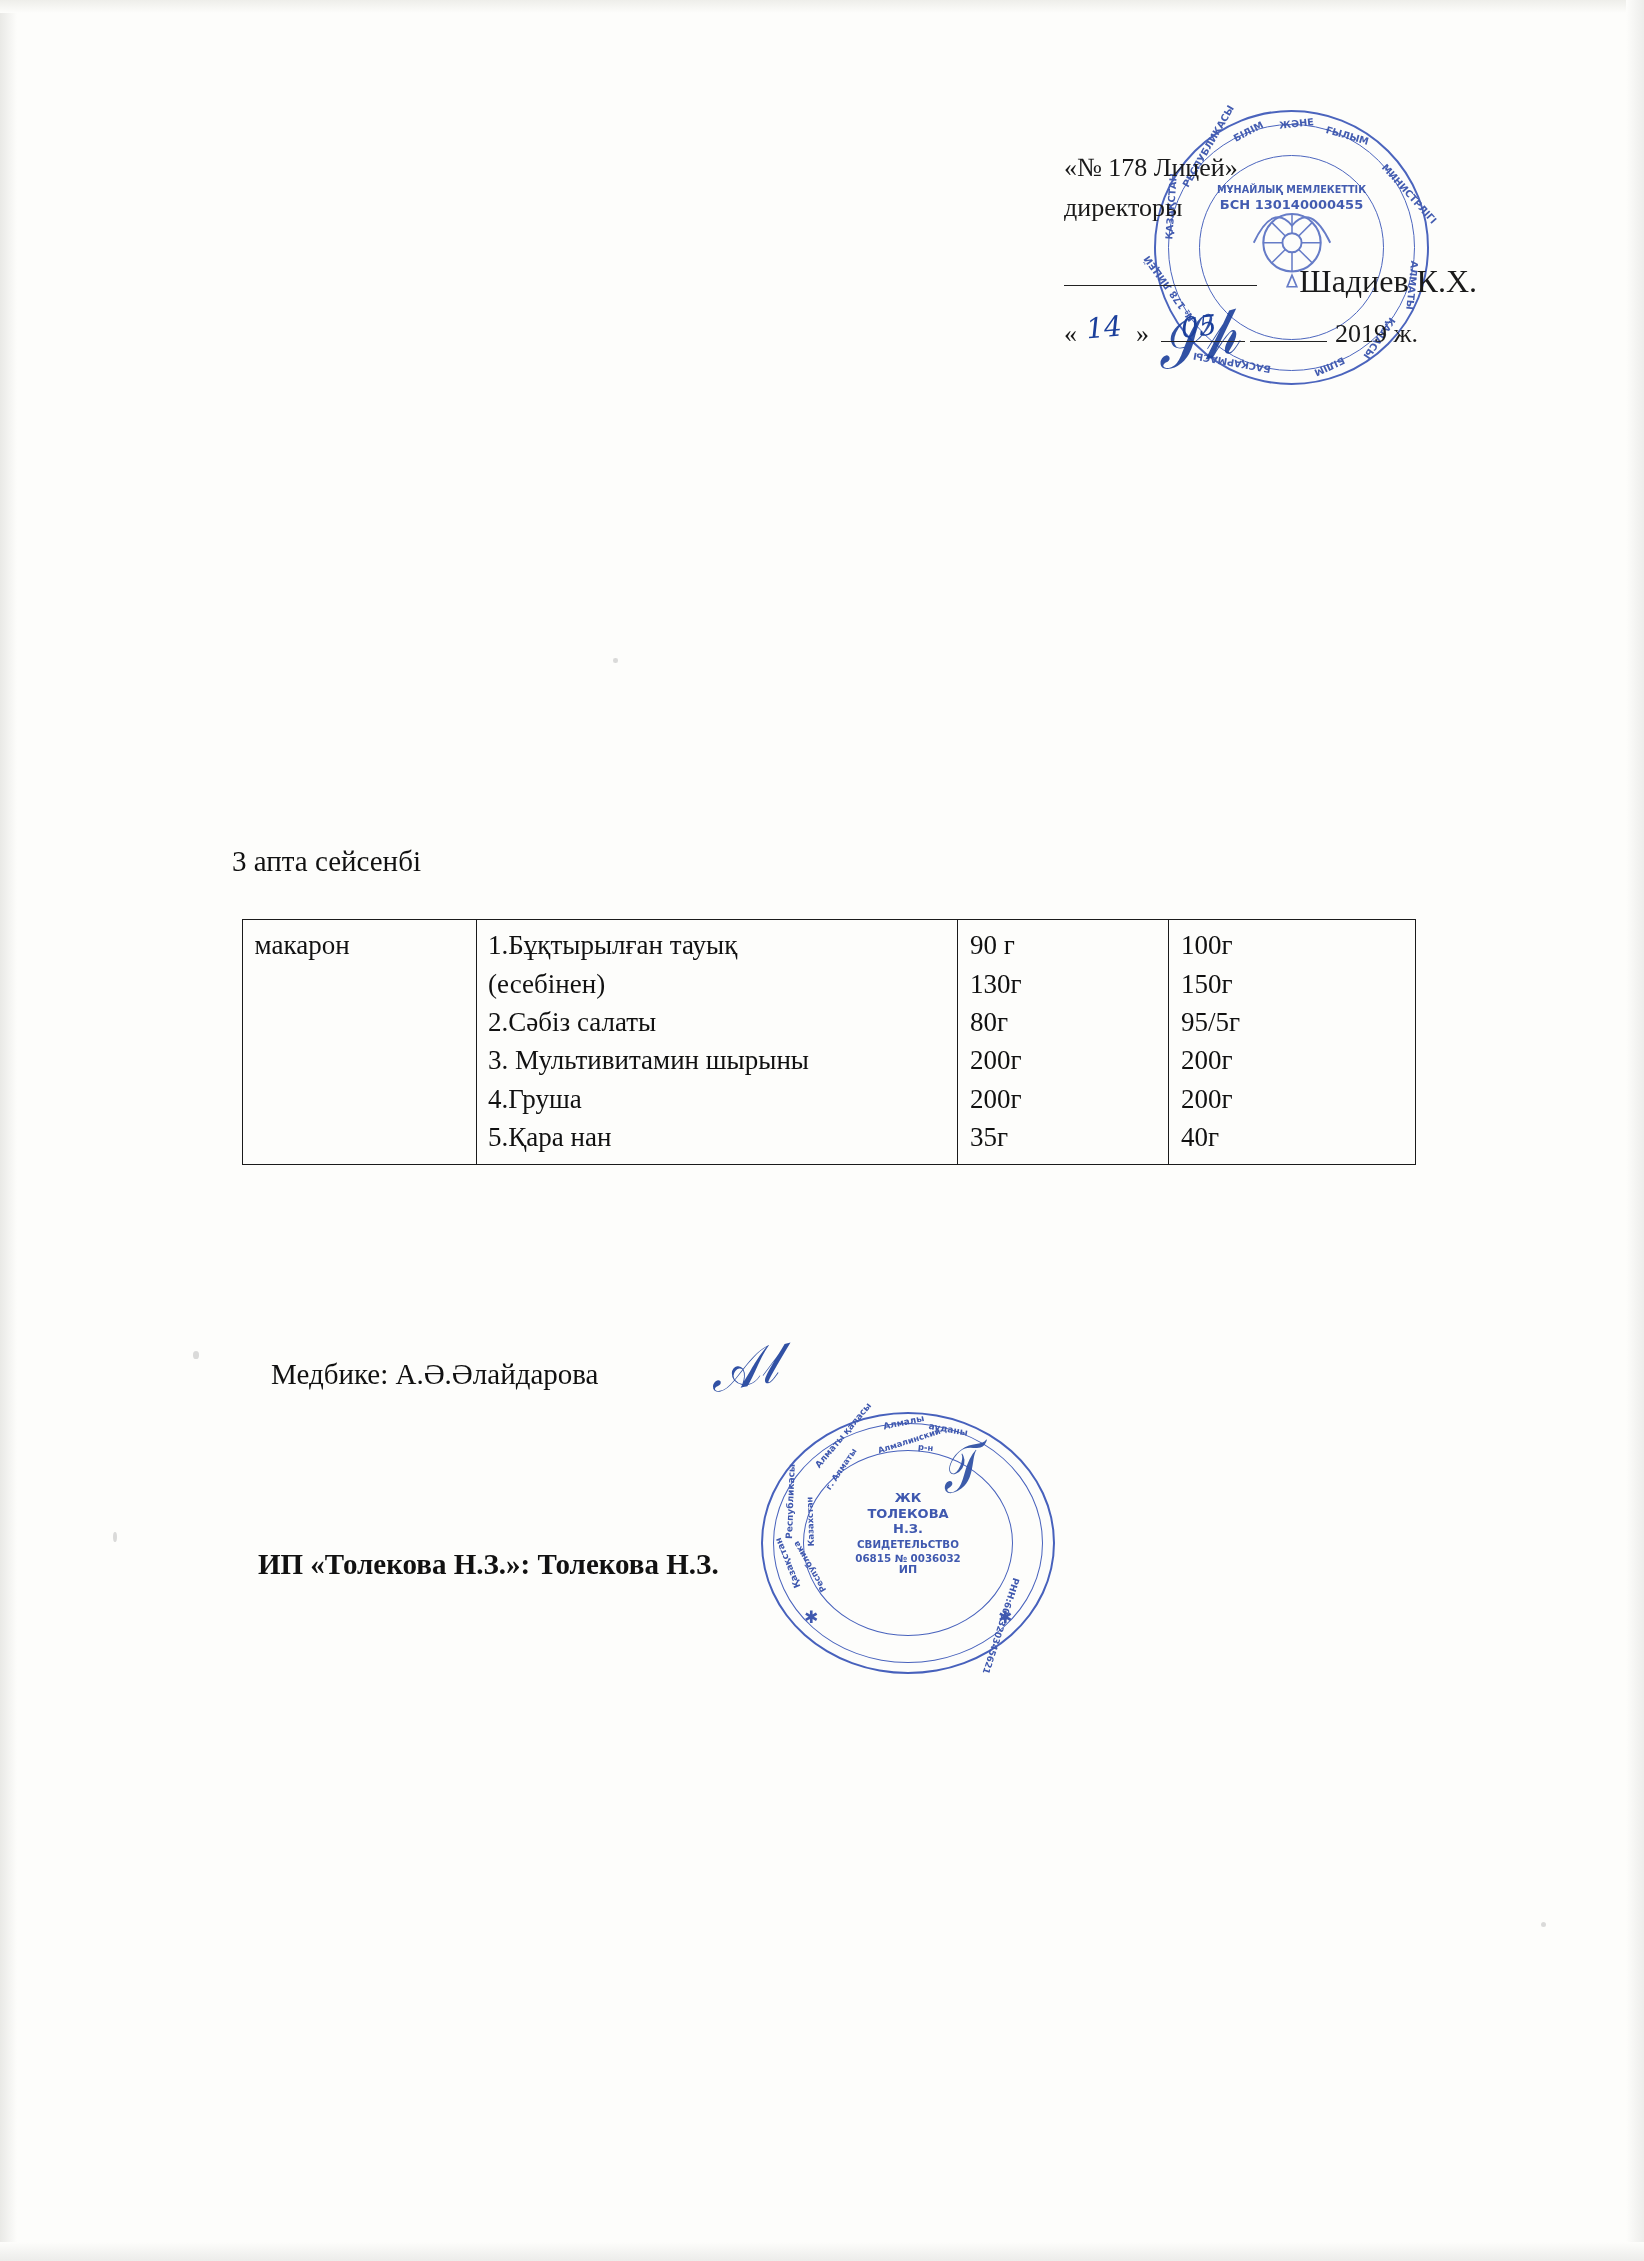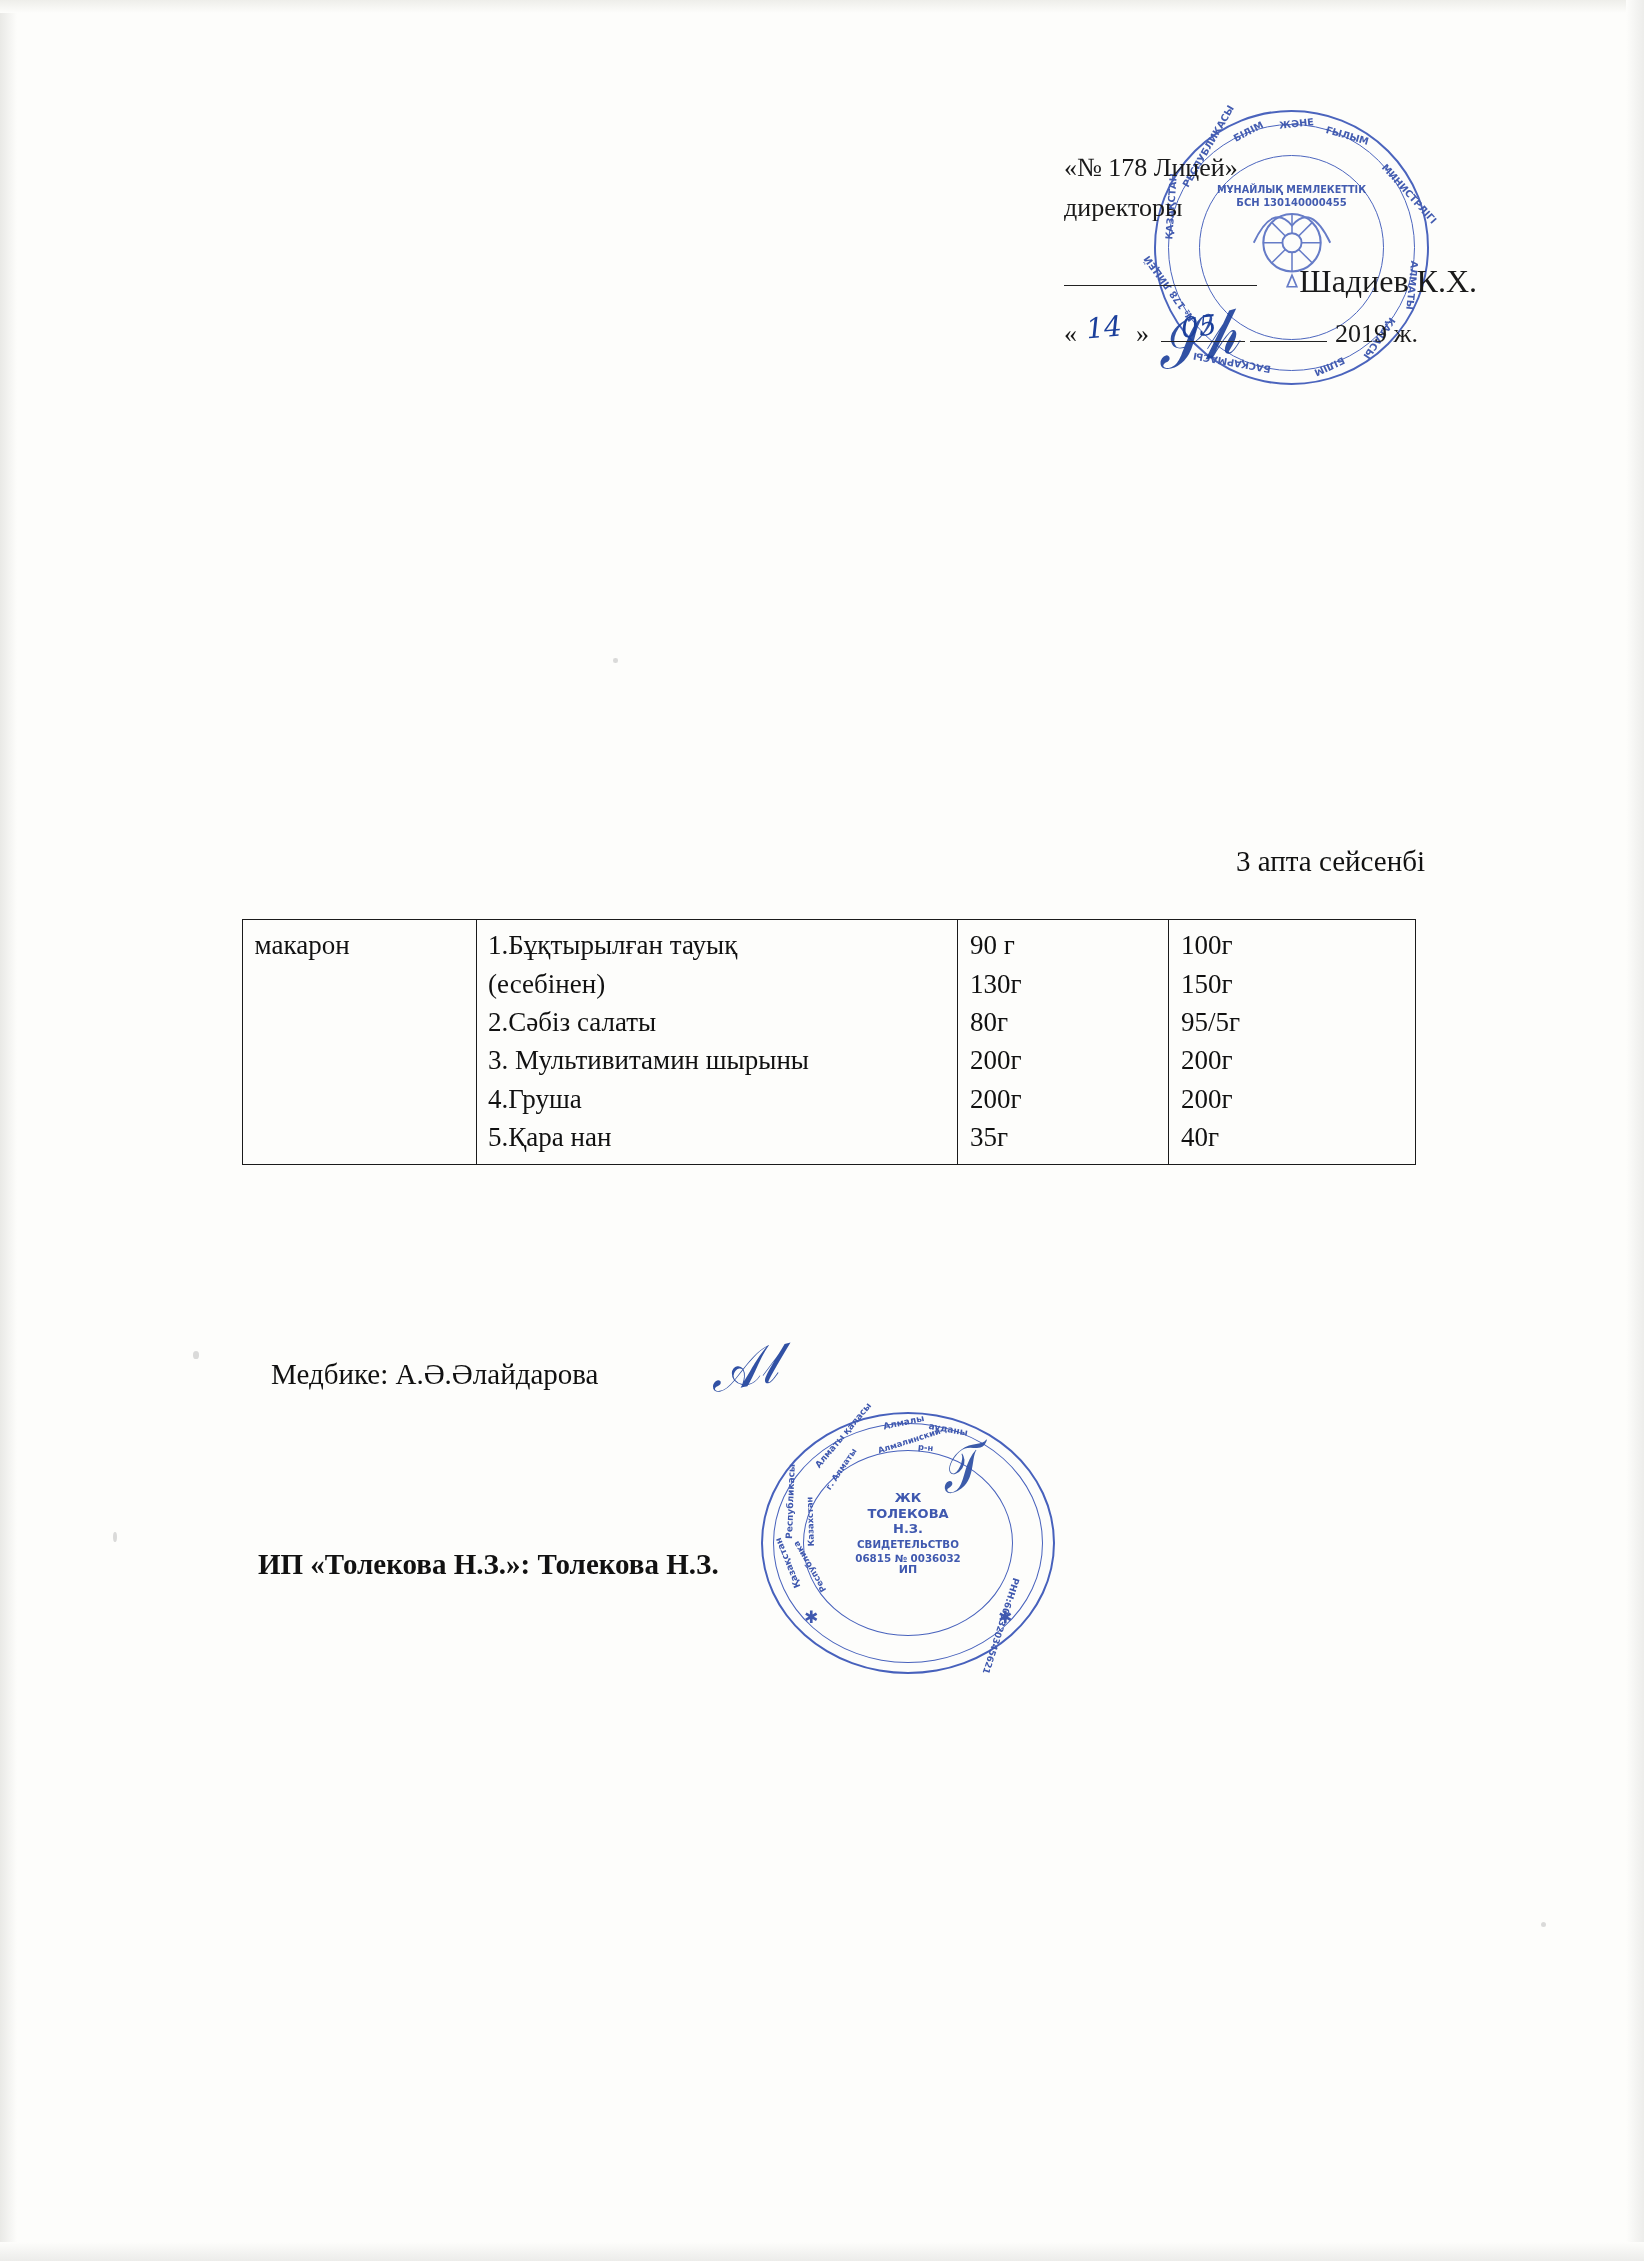--- a/index.html
+++ b/index.html
@@ -216,21 +216,21 @@
     width: 1193px;
     text-align: center;
     font-size: 29px;
     line-height: 1.55;
   }
   .subtitle {
     position: absolute;
     left: 232px;
     top: 845px;
     width: 1193px;
-    text-align: right;
+    text-align: left;
     font-size: 29px;
   }
 
   
   .menu-table {
     position: absolute;
     left: 242px;
     top: 919px;
     width: 1174px;
     border-collapse: collapse;
@@ -300,21 +300,21 @@
       <span style="transform:rotate(16deg) translate(0,-129px);font-size:9.7px;">ҒЫЛЫМ</span>
       <span style="transform:rotate(48deg) translate(0,-129px);font-size:9.7px;">МИНИСТРЛІГІ</span>
       <span style="transform:rotate(96deg) translate(0,-129px);font-size:9.7px;">АЛМАТЫ</span>
       <span style="transform:rotate(125deg) translate(0,-129px);font-size:9.7px;">ҚАЛАСЫ</span>
       <span style="transform:rotate(155deg) translate(0,-129px);font-size:9.7px;">БІЛІМ</span>
       <span style="transform:rotate(-170deg) translate(0,-129px);font-size:9.7px;">БАСҚАРМАСЫ</span>
       <span style="transform:rotate(-126deg) translate(0,-129px);font-size:9.7px;">№ 178 ЛИЦЕЙ</span>
     </div>
 
     <div class="stamp-center" style="top:72px;font-size:9.7px;">МҰНАЙЛЫҚ МЕМЛЕКЕТТІК</div>
-    <div class="stamp-center" style="top:85px;font-size:10px;">БСН 130140000455</div>
+    <div class="stamp-center" style="top:85px;font-size:13px;">БСН 130140000455</div>
 
     <svg class="emblem" viewBox="0 0 100 115">
       <circle cx="50" cy="52" r="30" fill="none" stroke="#3350b5" stroke-width="2.2"></circle>
       <circle cx="50" cy="52" r="10" fill="none" stroke="#3350b5" stroke-width="2"></circle>
       <g stroke="#3350b5" stroke-width="1.6">
         <line x1="50" y1="22" x2="50" y2="42"></line>
         <line x1="50" y1="62" x2="50" y2="82"></line>
         <line x1="20" y1="52" x2="40" y2="52"></line>
         <line x1="60" y1="52" x2="80" y2="52"></line>
         <line x1="29" y1="31" x2="43" y2="45"></line>

